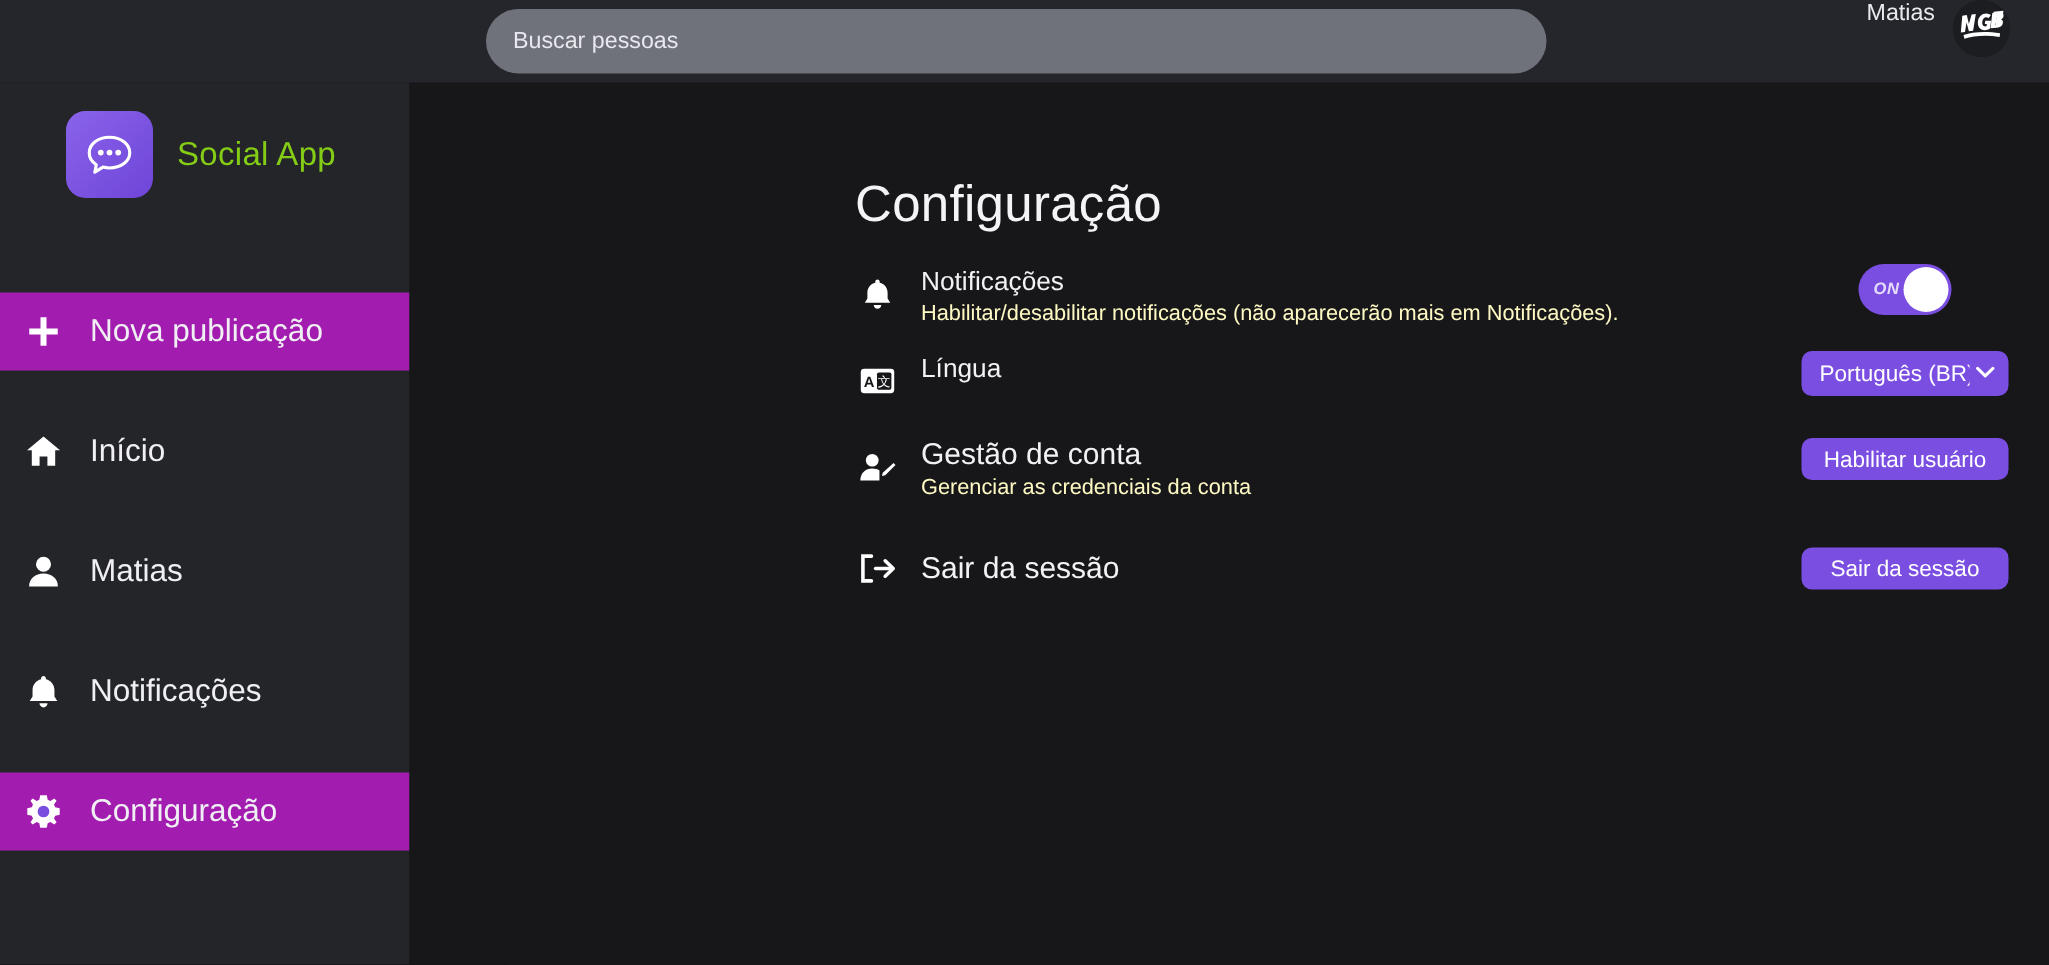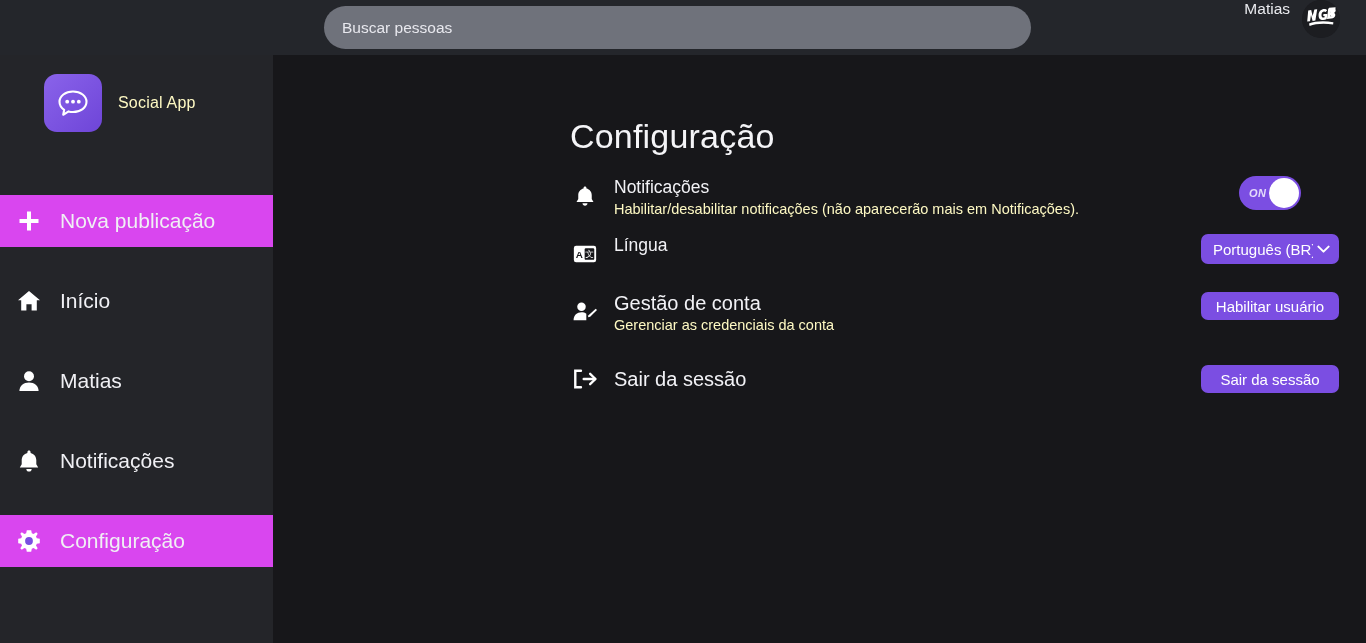--- a/index.html
+++ b/index.html
@@ -57,33 +57,33 @@
     display:flex; align-items:center; gap:16px;
     padding:10px 0 0 44px;
     height:85px;
   }
   .brand-logo {
     width:58px; height:58px; border-radius:13px;
     background:linear-gradient(135deg,#8a63ea 0%,#6e45d8 100%);
     display:flex; align-items:center; justify-content:center;
     flex:0 0 auto;
   }
-  .brand-name { color:#fef9c3; font-size:16px; letter-spacing:.2px; }
+  .brand-name { color:#84cc16; font-size:22px; letter-spacing:.2px; }
 
   .nav { margin-top:55px; display:flex; flex-direction:column; }
   .nav-item {
     height:52px;
     display:flex; align-items:center; gap:16px;
     padding-left:14px;
     color:#f0f0f4;
     font-size:21px;
     cursor:pointer;
     user-select:none;
   }
-  .nav-item.active { background:#d946ef; }
+  .nav-item.active { background:#a21caf; }
   .nav-item .ico {
     width:30px; height:30px;
     display:flex; align-items:center; justify-content:center;
     flex:0 0 auto;
   }
   .nav-item .ico svg { display:block; }
   .nav-spacer { height:28px; }
 
   
   .main {

